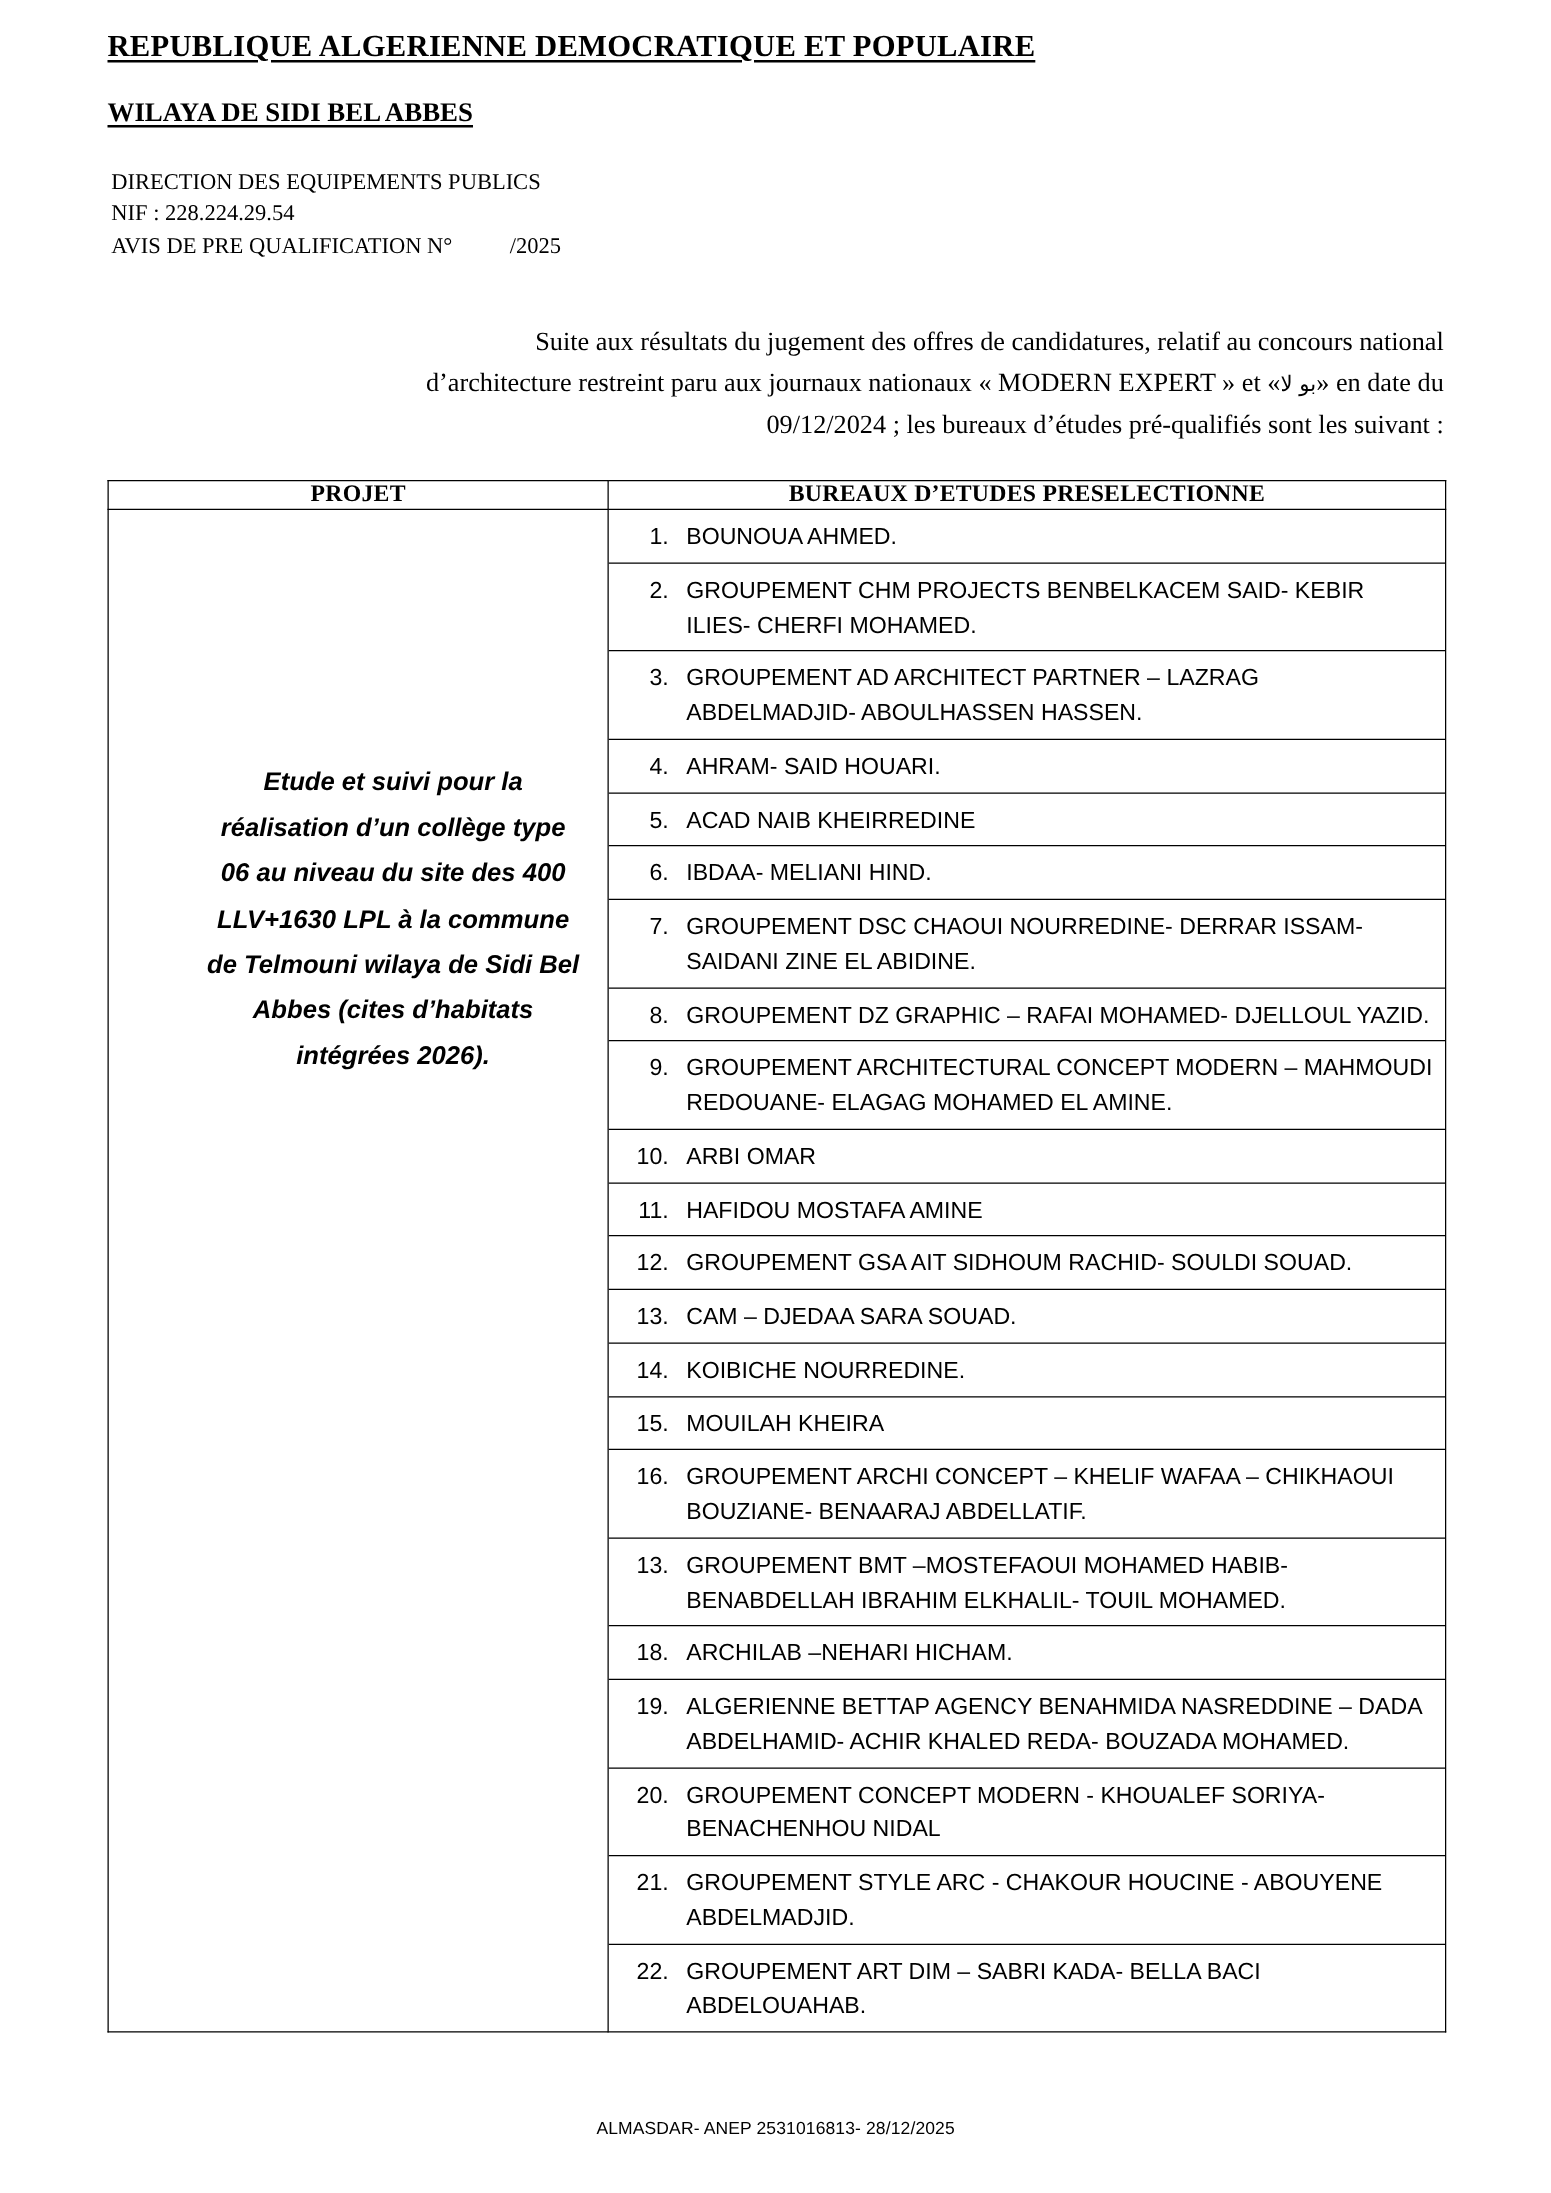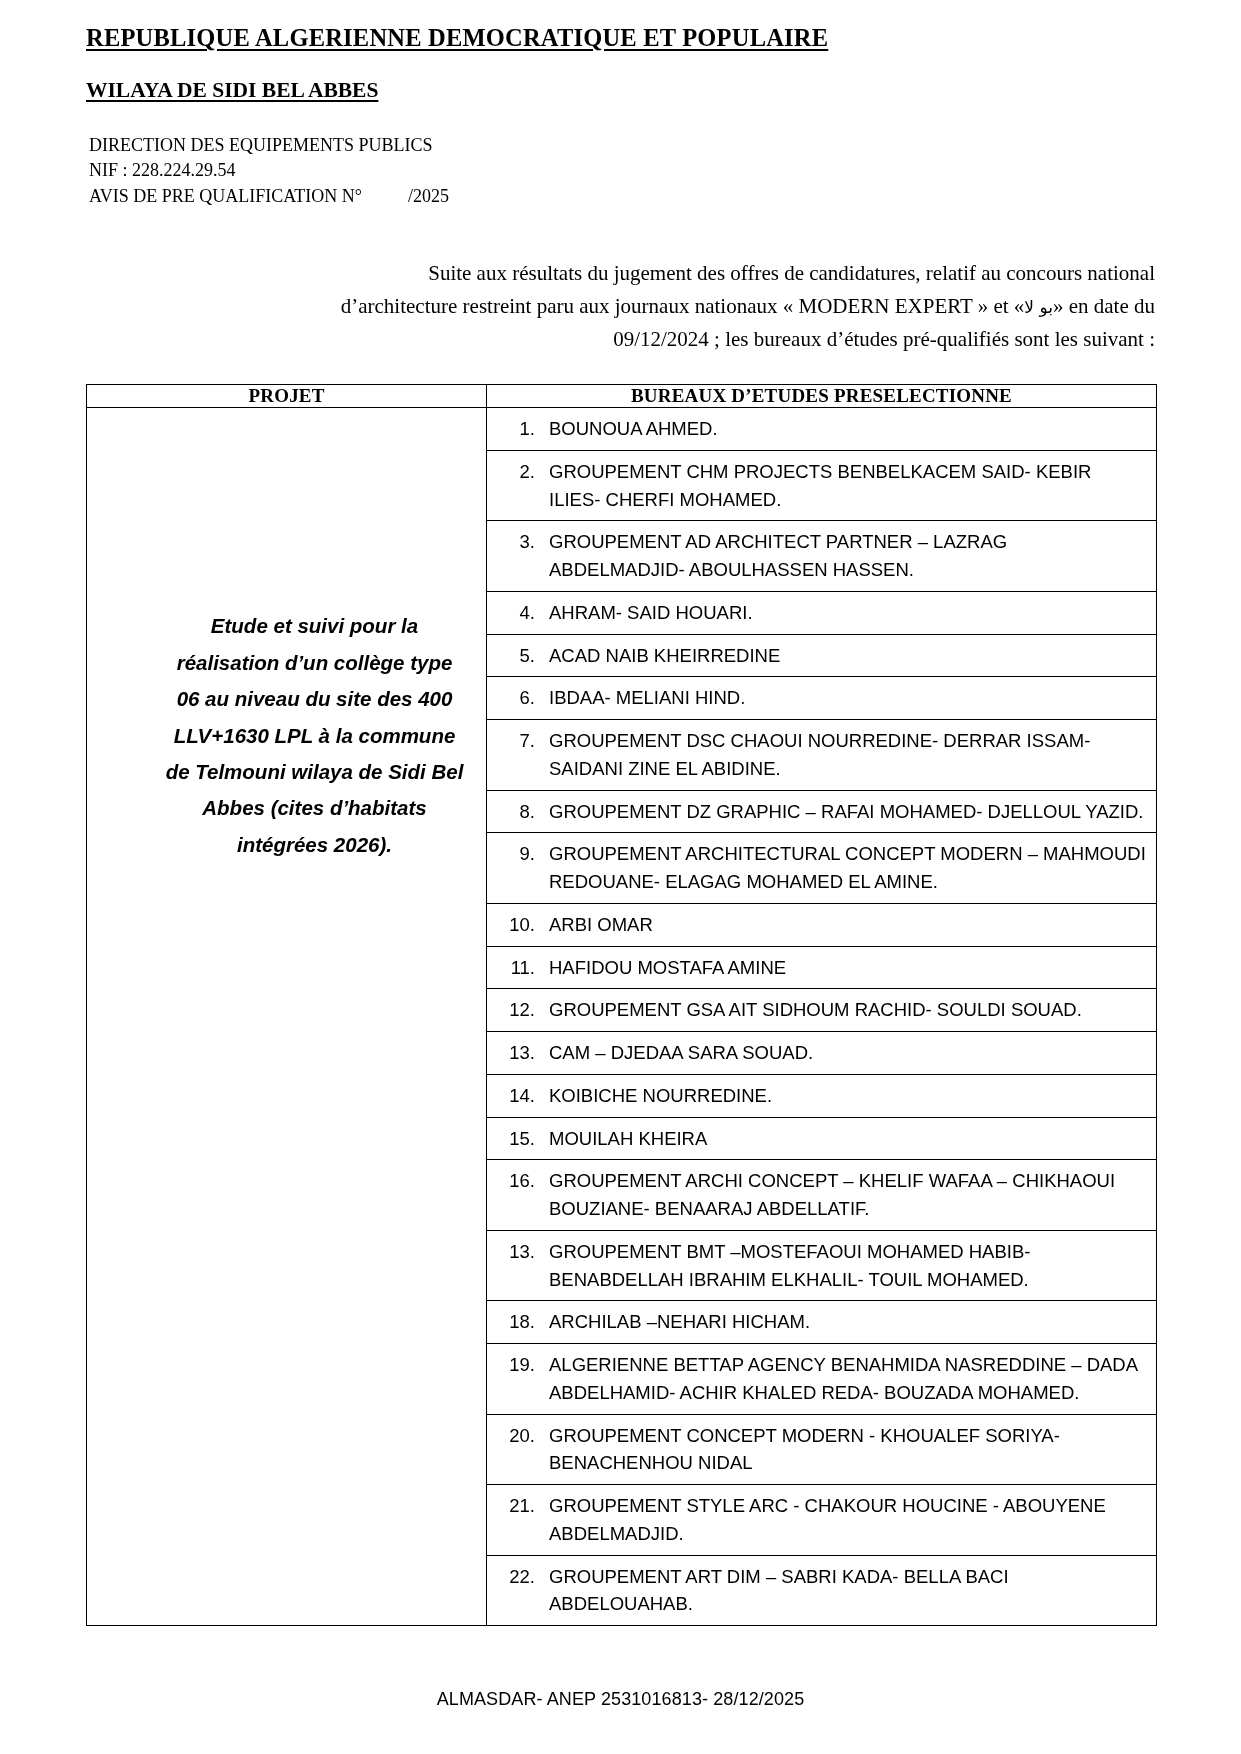--- a/index.html
+++ b/index.html
@@ -145,21 +145,21 @@
   }
 
   
   .footer {
     position: absolute;
     left: 0;
     right: 0;
     bottom: 44px;
     text-align: center;
     font-family: "Liberation Sans", sans-serif;
-    font-size: 18px;
+    font-size: 14px;
     letter-spacing: 0.1px;
   }
 </style>
 </head>
 <body>
 
 <div class="page">
 
   <div class="hdr-block">
     <div class="hdr1">REPUBLIQUE ALGERIENNE DEMOCRATIQUE ET POPULAIRE</div>

